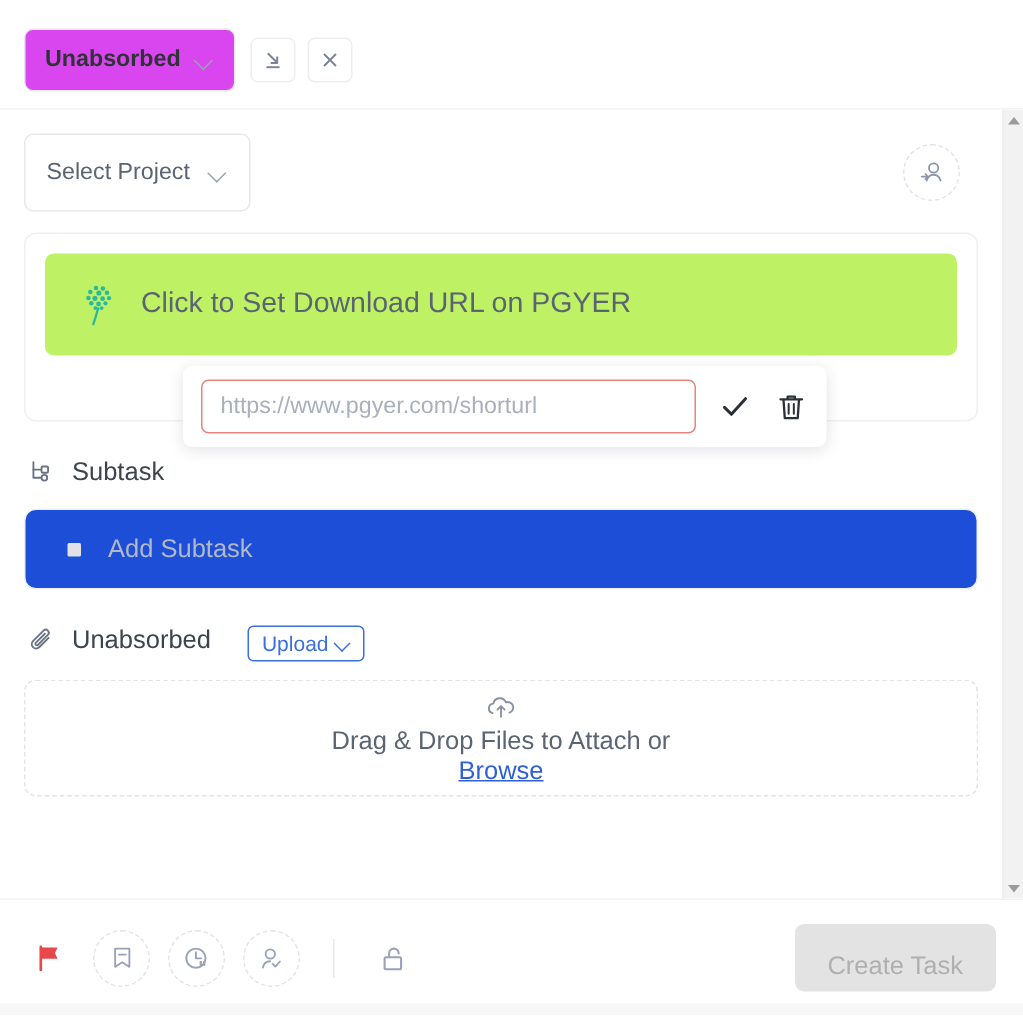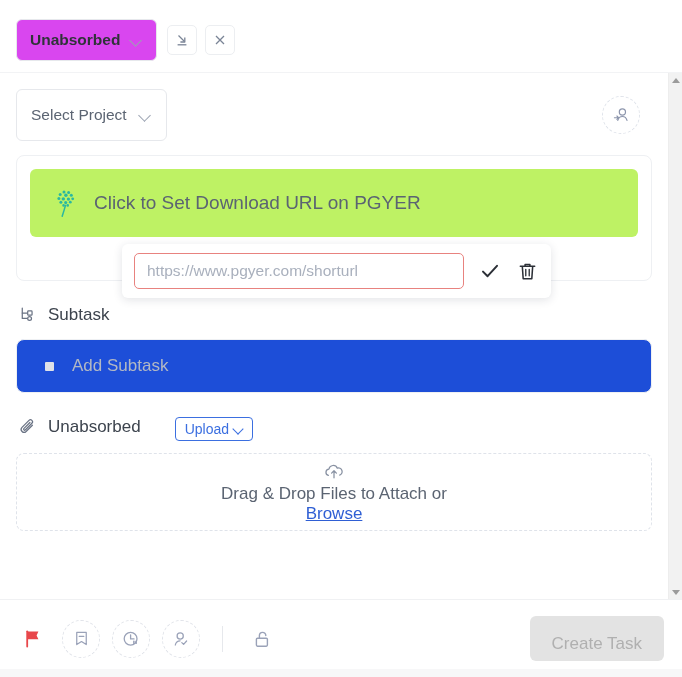--- a/index.html
+++ b/index.html
@@ -186,21 +186,21 @@
   .attach-label { margin-bottom: 12px; gap: 10px; }
   .upload-btn {
     display: inline-flex;
     align-items: center;
     gap: 4px;
     border: 1px solid #3b6fe0;
     border-radius: 4px;
     color: #3b6fe0;
     font-size: 14px;
     padding: 3px 7px 3px 9px;
-    margin-left: 24px;
+    margin-left: 14px;
     cursor: pointer;
     background: #fff;
   }
   .chev-blue { width: 12px; height: 12px; position: relative; display:inline-block; }
   .chev-blue::before {
     content: "";
     position: absolute; left: 1px; top: 2px;
     width: 7px; height: 7px;
     border-right: 1.5px solid #3b6fe0;
     border-bottom: 1.5px solid #3b6fe0;

